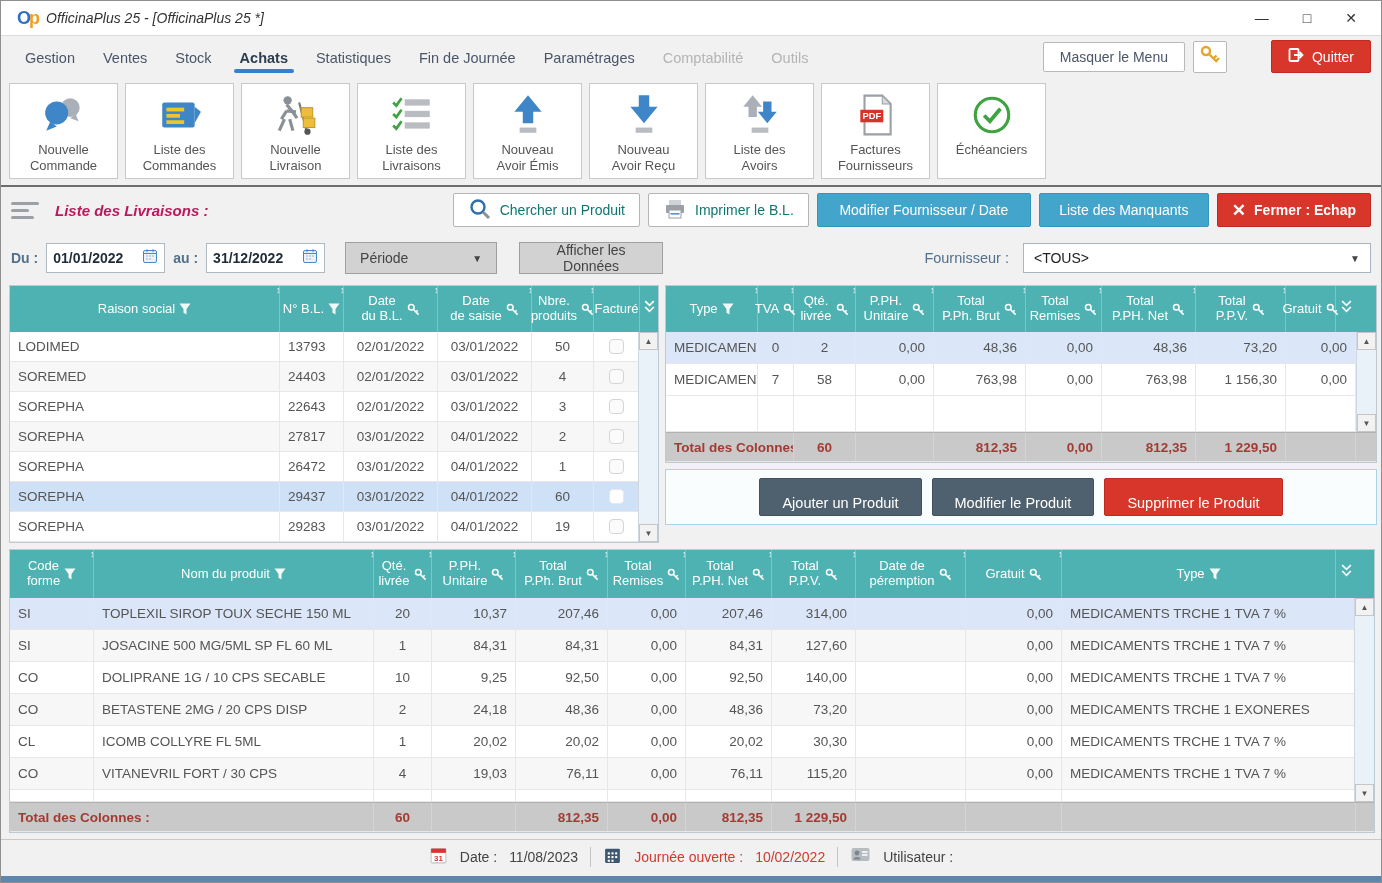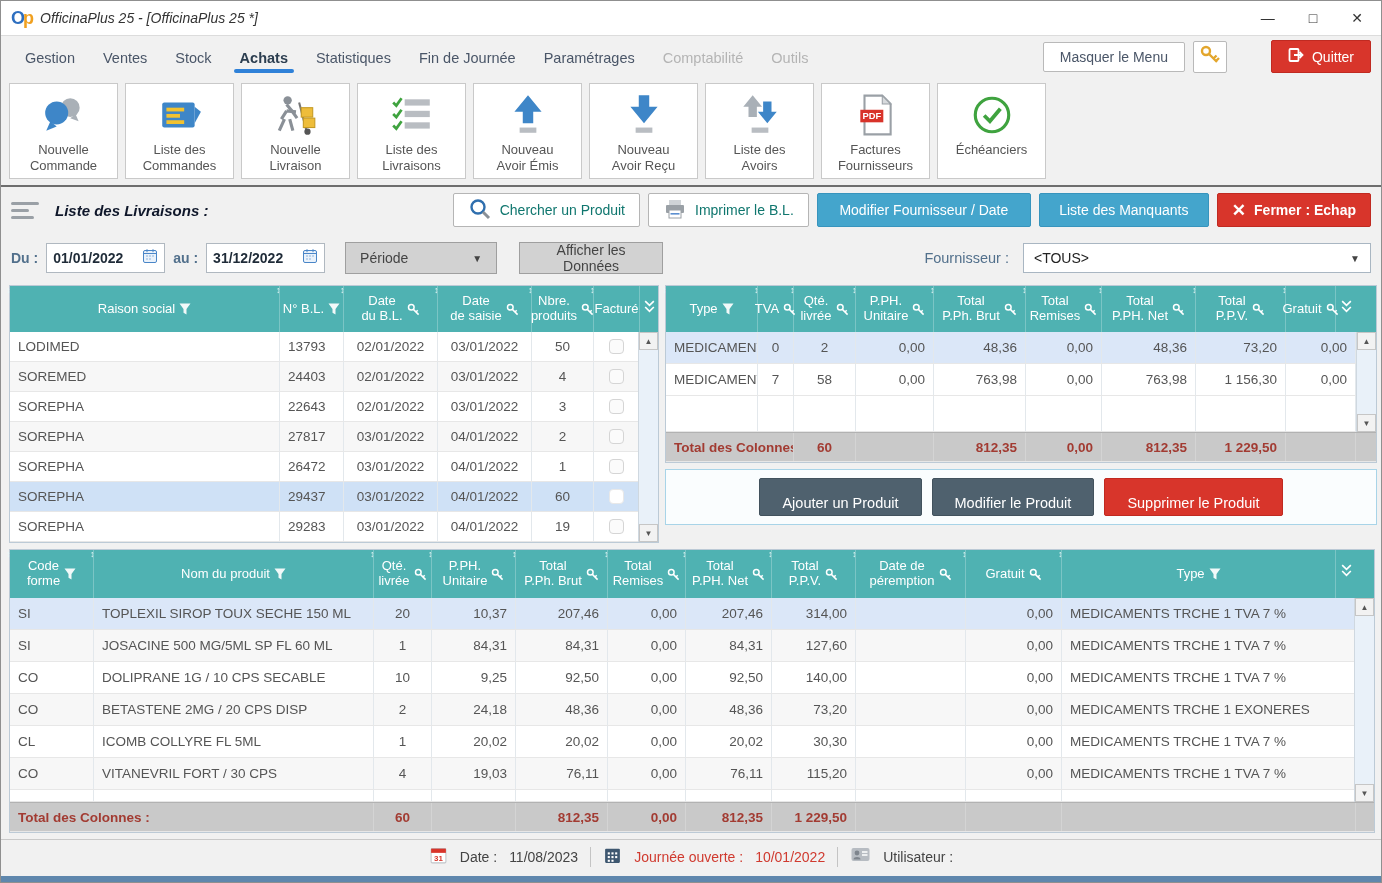--- a/index.html
+++ b/index.html
@@ -1,21 +1,21 @@
 <!DOCTYPE html>
 <html><head>
 <meta charset="utf-8">
 <style>
   * { box-sizing: border-box; margin: 0; padding: 0; }
   html,body { background:#d8d8d8; }
   body { font-family: "Liberation Sans", "DejaVu Sans", sans-serif; width:1382px; height:883px; }
   .window { width:1382px; height:883px; background:#f1f1f1; border:1px solid #8f8f8f; display:flex; flex-direction:column; overflow:hidden; }
 
   
-  .titlebar { height:34px; background:#ffffff; display:flex; align-items:center; padding:0 10px; flex:0 0 auto; }
+  .titlebar { height:34px; background:#ffffff; display:flex; align-items:center; padding:0 16px; flex:0 0 auto; }
   .logo { font-weight:bold; font-size:18px; margin-right:8px; letter-spacing:-2px; }
   .logo .o { color:#2e6fc0; } .logo .p { color:#f0a020; }
   .title-text { font-size:14px; color:#333;font-style:italic; }
   .win-controls { margin-left:auto; display:flex; gap:34px; color:#333; font-size:14px; padding-right:8px; }
   .win-controls span { cursor:default; }
 
   
   .menubar { height:42px; background:#f1f1f1; border-top:1px solid #dcdcdc; display:flex; align-items:center; padding:0 10px; gap:4px; flex:0 0 auto; }
   .menu-item { padding:9px 14px 7px; font-size:14.5px; color:#4a5668; position:relative; cursor:pointer; }
   .menu-item.active { color:#2c3e50; font-weight:bold; }
@@ -30,21 +30,21 @@
   .toolbar { background:#f1f1f1; padding:6px 6px 6px 8px; display:flex; gap:7px; border-bottom:2px solid #6e6e6e; flex:0 0 auto; }
   .tool-btn { width:109px; height:96px; background:#fff; border:1px solid #c9c9c9; display:flex; flex-direction:column; align-items:center; justify-content:flex-start; padding-top:8px; cursor:pointer; }
   .tool-icon { height:46px; display:flex; align-items:center; justify-content:center; }
   .tool-label { font-size:13px; color:#555; text-align:center; line-height:1.25; margin-top:4px; white-space:pre-line; }
 
   
   .actionbar { height:46px; background:#f1f1f1; display:flex; align-items:center; padding:0 10px; gap:8px; flex:0 0 auto; }
   .hamburger { width:30px; display:flex; flex-direction:column; gap:4px; margin-right:6px; }
   .hamburger i { height:3px; background:#9aa0a6; border-radius:2px; display:block; }
   .hamburger i:nth-child(1){ width:28px; } .hamburger i:nth-child(2){ width:18px; } .hamburger i:nth-child(3){ width:23px; }
-  .ab-title { font-style:italic; font-weight:600; font-size:15px; color:#0f172a;text-align:right; }
+  .ab-title { font-style:italic; font-weight:600; font-size:15px; color:#be185d;text-align:right; }
   .ab-btn { height:34px; display:flex; align-items:center; gap:8px; font-size:14px; padding:0 14px; border-radius:2px; cursor:pointer; }
   .ab-white { background:#fff; border:1px solid #b5b5b5; color:#0f766e; }
   .ab-blue { background:#44a5cc; border:1px solid #3794bd; color:#fff; }
   .ab-red { background:#d8352b; border:1px solid #c02a21; color:#fff; font-weight:bold; }
   .ab-search { margin-left:auto; }
   .x-glyph { font-weight:bold; font-size:17px; }
 
   
   .filterbar { height:50px; background:#f1f1f1; display:flex; align-items:center; padding:0 10px; gap:8px; flex:0 0 auto; }
   .flabel { font-size:14px; color:#52708c; font-weight:bold; }
@@ -909,21 +909,21 @@
             <rect x="8" y="6" width="2" height="2"></rect>
             <rect x="11.5" y="6" width="2" height="2"></rect>
             <rect x="4.5" y="9.5" width="2" height="2"></rect>
             <rect x="8" y="9.5" width="2" height="2"></rect>
             <rect x="11.5" y="9.5" width="2" height="2"></rect>
             <rect x="4.5" y="13" width="2" height="2"></rect>
             <rect x="8" y="13" width="2" height="2"></rect>
           </g>
         </svg></span>
     <span class="sb-red">Journée ouverte :</span>
-    <span class="sb-red">10/01/2022</span>
+    <span class="sb-red">10/02/2022</span>
     <span class="sb-sep"></span>
     <span><svg width="21" height="18" viewBox="0 0 20 18">
           <rect x="1" y="2" width="18" height="13" rx="2" fill="#b7bcc2"></rect>
           <circle cx="6.5" cy="7" r="2.4" fill="#7e858d"></circle>
           <path d="M3 13.5 c0-3.2 7-3.2 7 0 z" fill="#7e858d"></path>
           <path d="M11.5 6 h5.5 M11.5 9 h5.5" stroke="#fff" stroke-width="1.4"></path>
         </svg></span>
     <span>Utilisateur :</span>
   </div>
 

